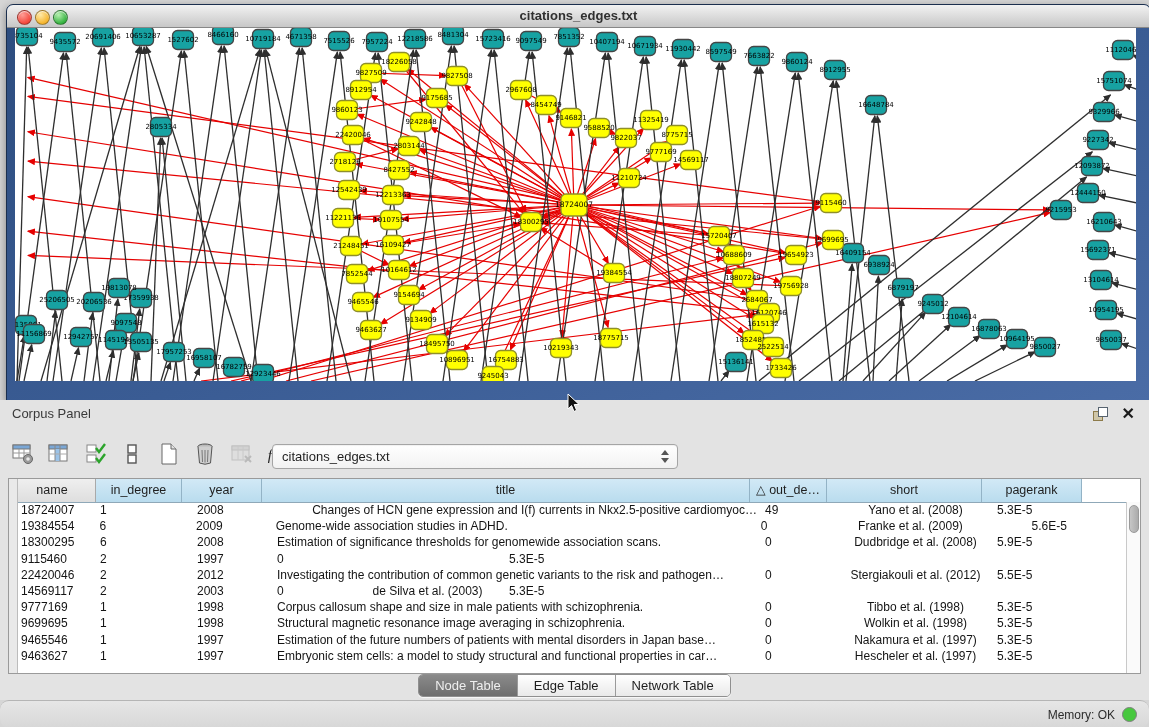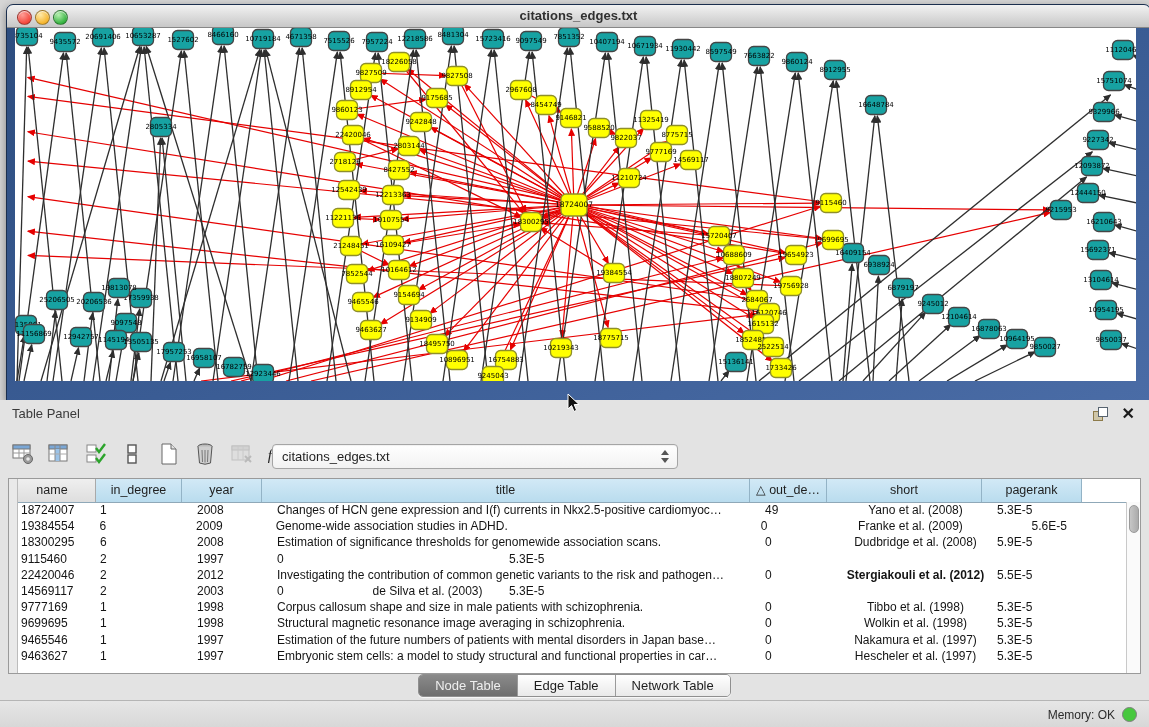--- a/index.html
+++ b/index.html
@@ -51,21 +51,21 @@
   .td.c-short{text-align:center;}
   .vsb{position:absolute;right:0;top:23px;bottom:0;width:13px;background:#fafafa;border-left:1px solid #c9c9c9;}
   .vsb .thumb{position:absolute;left:2px;top:3px;width:8px;height:26px;background:linear-gradient(90deg,#c6c6c6,#ababab);border:1px solid #9a9a9a;border-radius:5px;}
 
   .tabsbar{position:absolute;left:0;right:0;top:246px;height:26px;text-align:center;}
   .seg{display:inline-flex;border:1px solid #8f8f8f;border-radius:5px;overflow:hidden;box-shadow:0 1px 1px rgba(255,255,255,.8);}
   .seg .tab{padding:0 16px;height:21px;line-height:21px;font-size:13px;background:linear-gradient(#ffffff,#e9e9e9);color:#1d1d1d;border-right:1px solid #9a9a9a;cursor:pointer;}
   .seg .tab:last-child{border-right:none;}
   .seg .tab.on{background:linear-gradient(#8a8a8a,#6e6e6e);color:#efefef;}
 
-  .statusbar{position:absolute;left:0;top:700px;width:1149px;height:27px;background:linear-gradient(#e6e6e6,#d7d7d7);border-top:1px solid #b5b5b5;}
+  .statusbar{position:absolute;left:0;top:700px;width:1149px;height:27px;background:linear-gradient(#e6e6e6,#d7d7d7);border-top:1px solid #b5b5b5;border-radius:9px;}
   .mem{position:absolute;right:34px;top:7px;font-size:12px;color:#2c2c2c;}
   .memdot{position:absolute;right:12px;top:6px;width:13px;height:13px;border-radius:50%;border:1px solid #7f7f7f;}
 
   .cursor{position:absolute;left:567px;top:394px;z-index:60;}
 </style>
 </head>
 <body>
 <div id="screen">
 
   <div class="gwin">
@@ -722,21 +722,21 @@
           </g>
       </svg>
     </div>
   </div>
 
   <svg class="cursor" width="14" height="20">
     <path d="M1,0 L1,15 L4.6,11.6 L7,17.5 L9.6,16.3 L7.2,10.6 L12,10.4 Z" fill="#111" stroke="#fff" stroke-width="1"></path>
   </svg>
 
   <div class="pstrip">
-    <span class="ptitle">Table Panel</span>
+    <span class="ptitle">Corpus Panel</span>
     <span class="float-ic">
         <span class="sq1"></span>
         <span class="sq2"></span>
       </span>
     <span class="close-x">✕</span>
   </div>
 
   <div class="pbody">
     <div class="toolbar">
       <span class="tbtn">
@@ -817,21 +817,21 @@
           <div class="th" style="width: 77px;">△ out_de…</div>
           <div class="th" style="width: 155px;">short</div>
           <div class="th" style="width: 100px;">pagerank</div>
         </div>
       <div class="gutter"></div>
       <div class="rows" id="trows">
           <div class="trow">
             <div class="td" style="width: 79px;">18724007</div>
             <div class="td" style="width: 97px;">1</div>
             <div class="td" style="width: 80px;">2008</div>
-            <div class="td" style="width: 488px;">Changes of HCN gene expression and I(f) currents in Nkx2.5-positive cardiomyoc…</div>
+            <div class="td" style="width: 488px; text-align: right;">Changes of HCN gene expression and I(f) currents in Nkx2.5-positive cardiomyoc…</div>
             <div class="td" style="width: 77px;">49</div>
             <div class="td c-short" style="width: 155px;">Yano et al. (2008)</div>
             <div class="td" style="width: 100px;">5.3E-5</div>
           </div>
           <div class="trow">
             <div class="td" style="width: 79px;">19384554</div>
             <div class="td" style="width: 97px;">6</div>
             <div class="td" style="width: 80px;">2009</div>
             <div class="td" style="width: 488px;">Genome-wide association studies in ADHD.</div>
             <div class="td" style="width: 77px;">0</div>
@@ -854,21 +854,21 @@
             <div class="td" style="width: 77px;">0</div>
             <div class="td c-short" style="width: 155px; margin-top: 29px;">Jankovic et al. (1997)</div>
             <div class="td" style="width: 100px;">5.3E-5</div>
           </div>
           <div class="trow">
             <div class="td" style="width: 79px;">22420046</div>
             <div class="td" style="width: 97px;">2</div>
             <div class="td" style="width: 80px;">2012</div>
             <div class="td" style="width: 488px;">Investigating the contribution of common genetic variants to the risk and pathogen…</div>
             <div class="td" style="width: 77px;">0</div>
-            <div class="td c-short" style="width: 155px; font-weight: bold;">Stergiakouli et al. (2012)</div>
+            <div class="td c-short" style="width: 155px;">Stergiakouli et al. (2012)</div>
             <div class="td" style="width: 100px;">5.5E-5</div>
           </div>
           <div class="trow">
             <div class="td" style="width: 79px;">14569117</div>
             <div class="td" style="width: 97px;">2</div>
             <div class="td" style="width: 80px;">2003</div>
             <div class="td" style="width: 77px;">0</div>
             <div class="td c-short" style="width: 155px;">de Silva et al. (2003)</div>
             <div class="td" style="width: 100px;">5.3E-5</div>
           </div>

